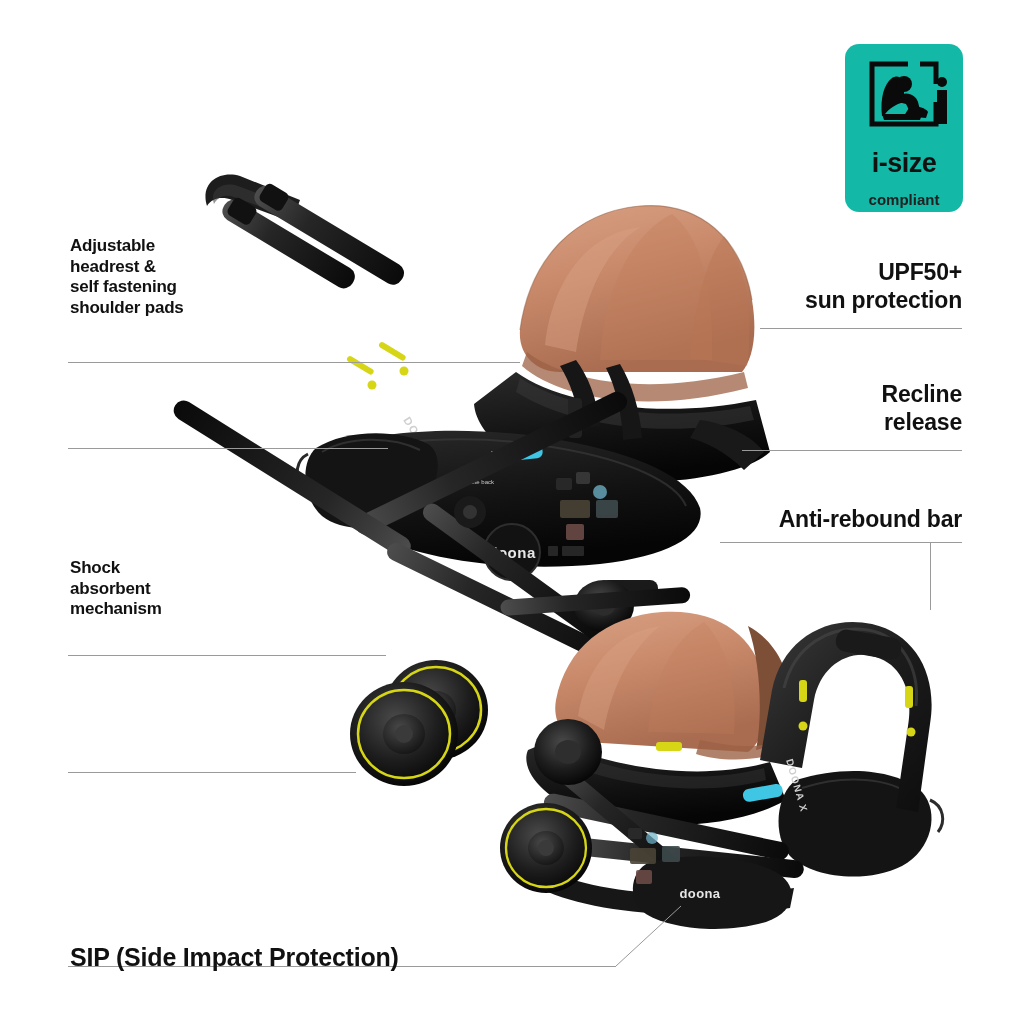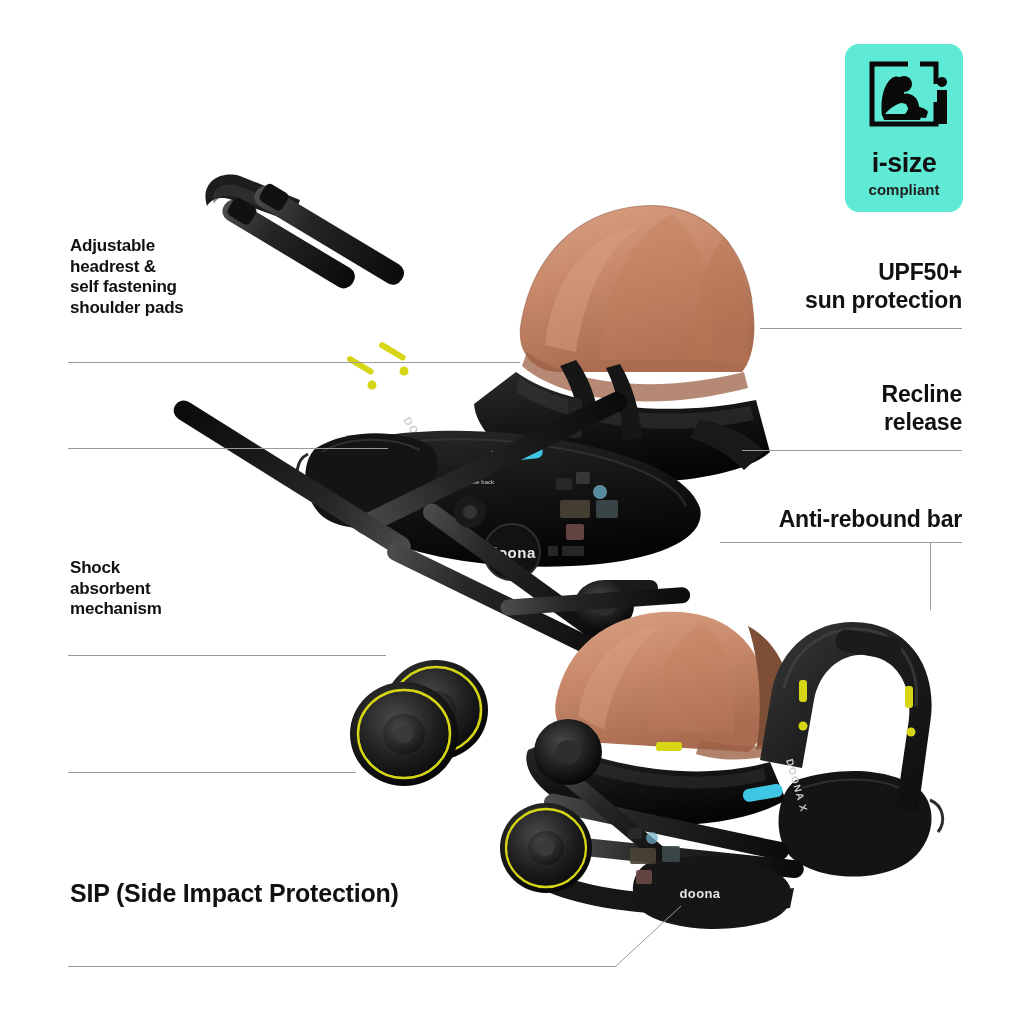--- a/index.html
+++ b/index.html
@@ -29,31 +29,31 @@
   .leader { position:absolute; background:#9a9a9a; }
   .leader.h { height:1px; }
   .leader.v { width:1px; }
   .leader-diag { position:absolute; overflow:visible; }
   .leader-diag line { stroke:#9a9a9a; stroke-width:1; }
 
   
   .badge {
     position:absolute; left:845px; top:44px;
     width:118px; height:168px;
-    background:#5eead4; border-radius:14px;
+    background:#14b8a6; border-radius:14px;
     display:flex; flex-direction:column;
     align-items:center; justify-content:flex-start;
     padding-top:14px;
   }
   .badge-mark { width:92px; height:80px; }
   .badge-title {
     font-size:27px; font-weight:700; color:#111;
     margin-top:10px; letter-spacing:-0.5px;
   }
-  .badge-sub { font-size:15px; font-weight:600; color:#222; margin-top:2px; }
+  .badge-sub { font-size:15px; font-weight:600; color:#222; margin-top:12px; }
 
   
   .product { position:absolute; inset:0; }
   .product svg { position:absolute; inset:0; }
 </style>
 </head>
 <body>
 
 <div class="stage">
 
@@ -300,21 +300,21 @@
 
 
   <div class="label right" style="right:62px; top:258px; width:340px;">UPF50+
 sun protection</div>
 
   <div class="label right" style="right:62px; top:380px; width:340px;">Recline
 release</div>
 
   <div class="label right" style="right:62px; top:505px; width:360px;">Anti-rebound bar</div>
 
-  <div class="label bottom" style="left:70px; top:878px;">SIP (Side Impact Protection)</div>
+  <div class="label bottom" style="left:70px; top:942px;">SIP (Side Impact Protection)</div>
 
   <div class="badge">
     <svg class="badge-mark" viewBox="0 0 92 80">
 
       <path d="M62 6 H78 V26" fill="none" stroke="#0a0a0a" stroke-width="5"></path>
       <path d="M78 44 V66 H14 V6 H50" fill="none" stroke="#0a0a0a" stroke-width="5"></path>
 
       <path d="M24 58 C22 40 26 26 34 20 C40 16 46 20 46 28 L46 44 L40 46
                C32 50 28 54 26 58 Z" fill="#0a0a0a"></path>
 

